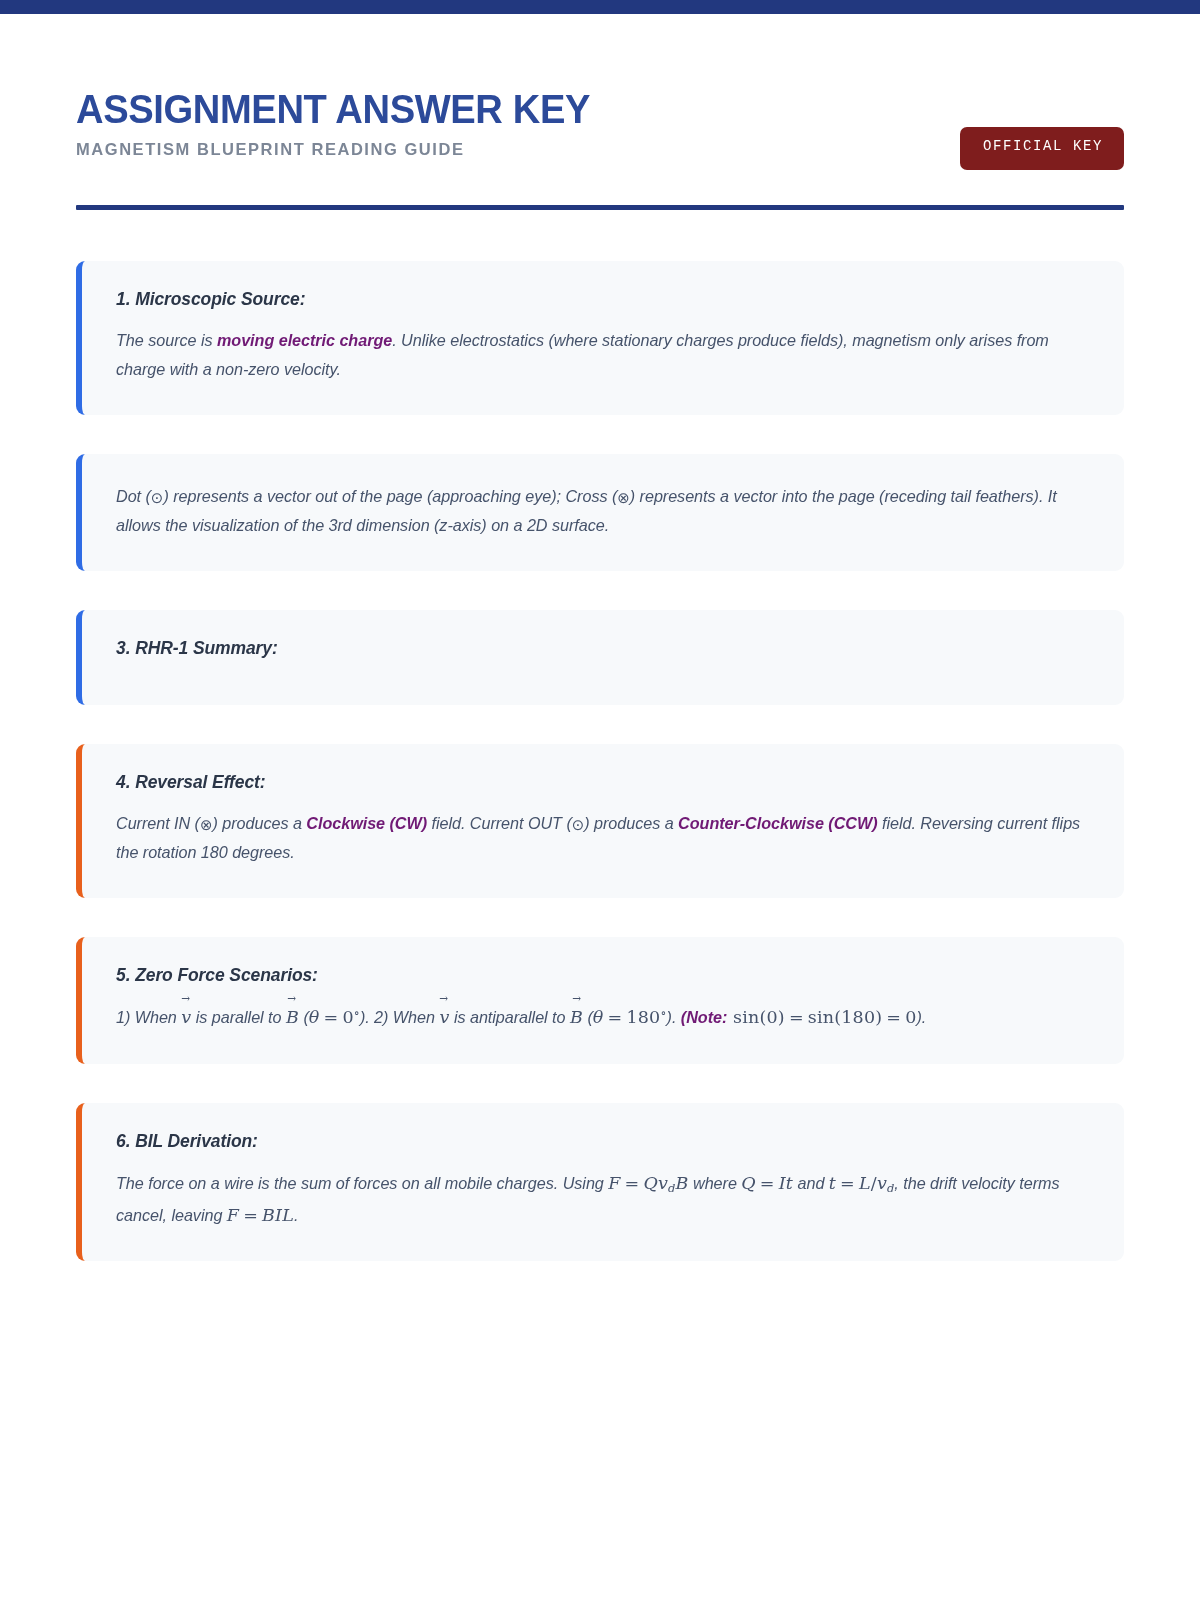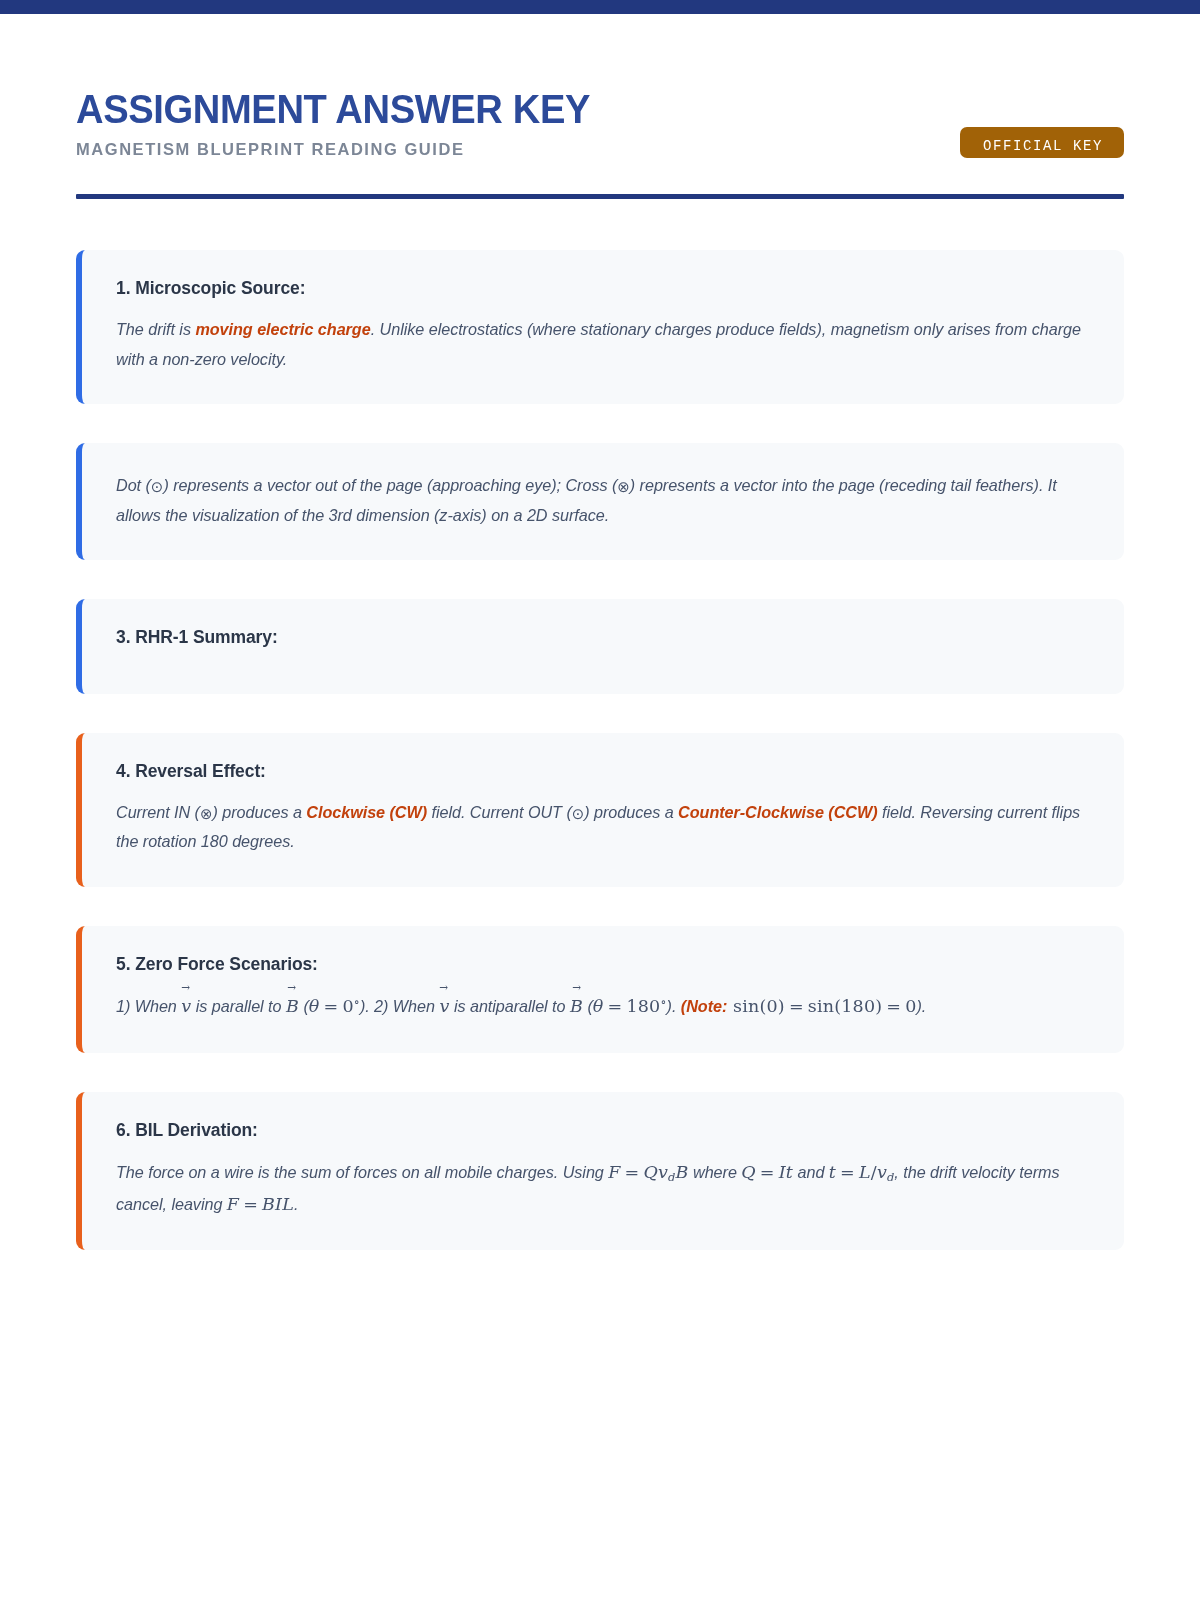--- a/index.html
+++ b/index.html
@@ -59,26 +59,26 @@
     margin-top: 9px;
     font-size: 16.5px;
     font-weight: bold;
     letter-spacing: 1.55px;
     color: #7c8696;
     white-space: nowrap;
   }
 
   .badge {
     margin-top: 39px;
-    background: #a16207;
+    background: #7f1d1d;
     color: #ffffff;
     font-family: "Liberation Mono", monospace;
     font-size: 14px;
     letter-spacing: 1.6px;
-    padding: 11px 21px 4px 23px;
+    padding: 11px 21px 16px 23px;
     border-radius: 7px;
     white-space: nowrap;
     display: inline-block;
     text-align: right;
   }
 
   .header-rule {
     margin-top: 35px;
     height: 5px;
     background: #22387f;
@@ -103,34 +103,35 @@
 
   .card.accent-blue   { border-left-color: #2f6ce5; }
   .card.accent-orange { border-left-color: #e8601c; }
 
   .card-heading {
     font-size: 17.5px;
     font-weight: bold;
     color: #2b3648;
     letter-spacing: -0.1px;
     margin-bottom: 16px;
+    font-style: italic;
   }
 
   .card-body {
     font-size: 16.2px;
     font-style: italic;
     line-height: 1.82;
     color: #46536b;
     letter-spacing: -0.05px;
   }
 
   .card-body b {
     font-weight: bold;
     font-style: italic;
-    color: #c2410c;
+    color: #701a75;
     margin-top: 12px;
   }
 
   
   .sym {
     font-style: normal;
     font-family: "DejaVu Sans", sans-serif;
     font-size: 15px;
     display: inline-block;
     transform: translateY(1px);
@@ -191,21 +192,21 @@
       </div>
       <div class="badge">OFFICIAL KEY</div>
     </div>
     <div class="header-rule"></div>
   </div>
 
   <div class="cards">
 
     <div class="card accent-blue">
       <div class="card-heading">1. Microscopic Source:</div>
-      <div class="card-body"><span>The drift is </span><b>moving electric charge</b><span>. Unlike electrostatics (where stationary charges produce fields), magnetism only arises from charge with a non-zero velocity.</span></div>
+      <div class="card-body"><span>The source is </span><b>moving electric charge</b><span>. Unlike electrostatics (where stationary charges produce fields), magnetism only arises from charge with a non-zero velocity.</span></div>
     </div>
 
     <div class="card accent-blue">
       <div class="card-body"><span>Dot (</span><span class="sym">⊙</span><span>) represents a vector out of the page (approaching eye); Cross (</span><span class="sym">⊗</span><span>) represents a vector into the page (receding tail feathers). It allows the visualization of the 3rd dimension (z-axis) on a 2D surface.</span></div>
     </div>
 
     <div class="card accent-blue">
       <div class="card-heading">3. RHR-1 Summary:</div>
     </div>
 

